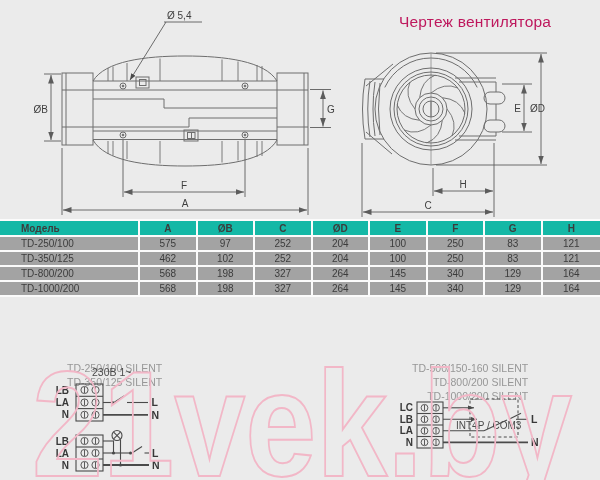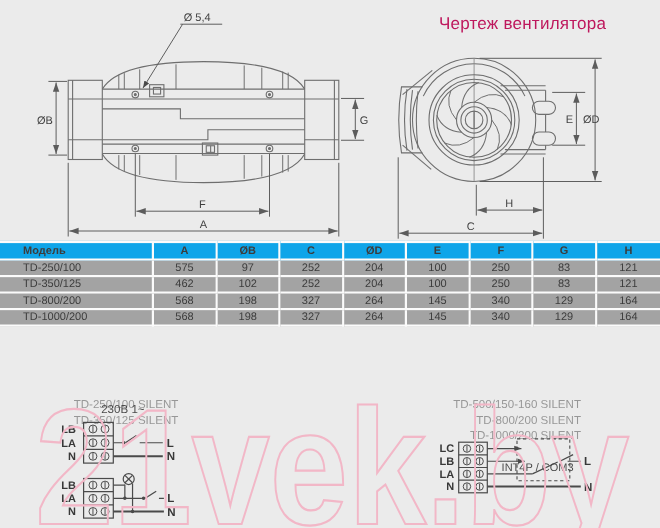--- a/index.html
+++ b/index.html
@@ -7,21 +7,21 @@
           font-family:"Liberation Sans",sans-serif;}
   #page-title{position:absolute;left:399px;top:13px;font-size:15.5px;color:#be185d;
               letter-spacing:.2px;white-space:nowrap;}
   #drawing-svg{position:absolute;left:0;top:0;}
   #wiring-svg{position:absolute;left:0;top:325px;}
   
   #dims-table{position:absolute;left:0;top:219px;width:600px;border-spacing:0;
               table-layout:fixed;font-size:10px;color:#3c3c3c;}
   #dims-table th,#dims-table td{border-bottom:2px solid #fbfbfb;border-right:2px solid #fbfbfb;
               text-align:center;vertical-align:middle;padding:0;font-weight:normal;}
-  #dims-table th{background:#0ea5e9;font-weight:bold;height:14px;border-top:2px solid #fbfbfb;}
+  #dims-table th{background:#14b8a6;font-weight:bold;height:14px;border-top:2px solid #fbfbfb;}
   #dims-table td{background:#a3a3a3;height:13px;}
   #dims-table th:last-child,#dims-table td:last-child{border-right:none;}
   #dims-table .model{text-align:left;padding-left:21px;}
   
   .wiring-models{position:absolute;font-size:10.5px;line-height:14px;color:#979797;white-space:nowrap;margin-top:28px;}
   #wiring-models-left{left:67px;top:333px;}
   #wiring-models-right{left:412px;top:333px;text-align:right;}
   .wiring-sub{position:absolute;font-size:10.5px;font-weight:400;color:#4a4a4a;white-space:nowrap;}
   #power-label{left:92px;top:366px;}
   #controller-label{left:456px;top:388px;font-size:10px;margin-top:32px;}

